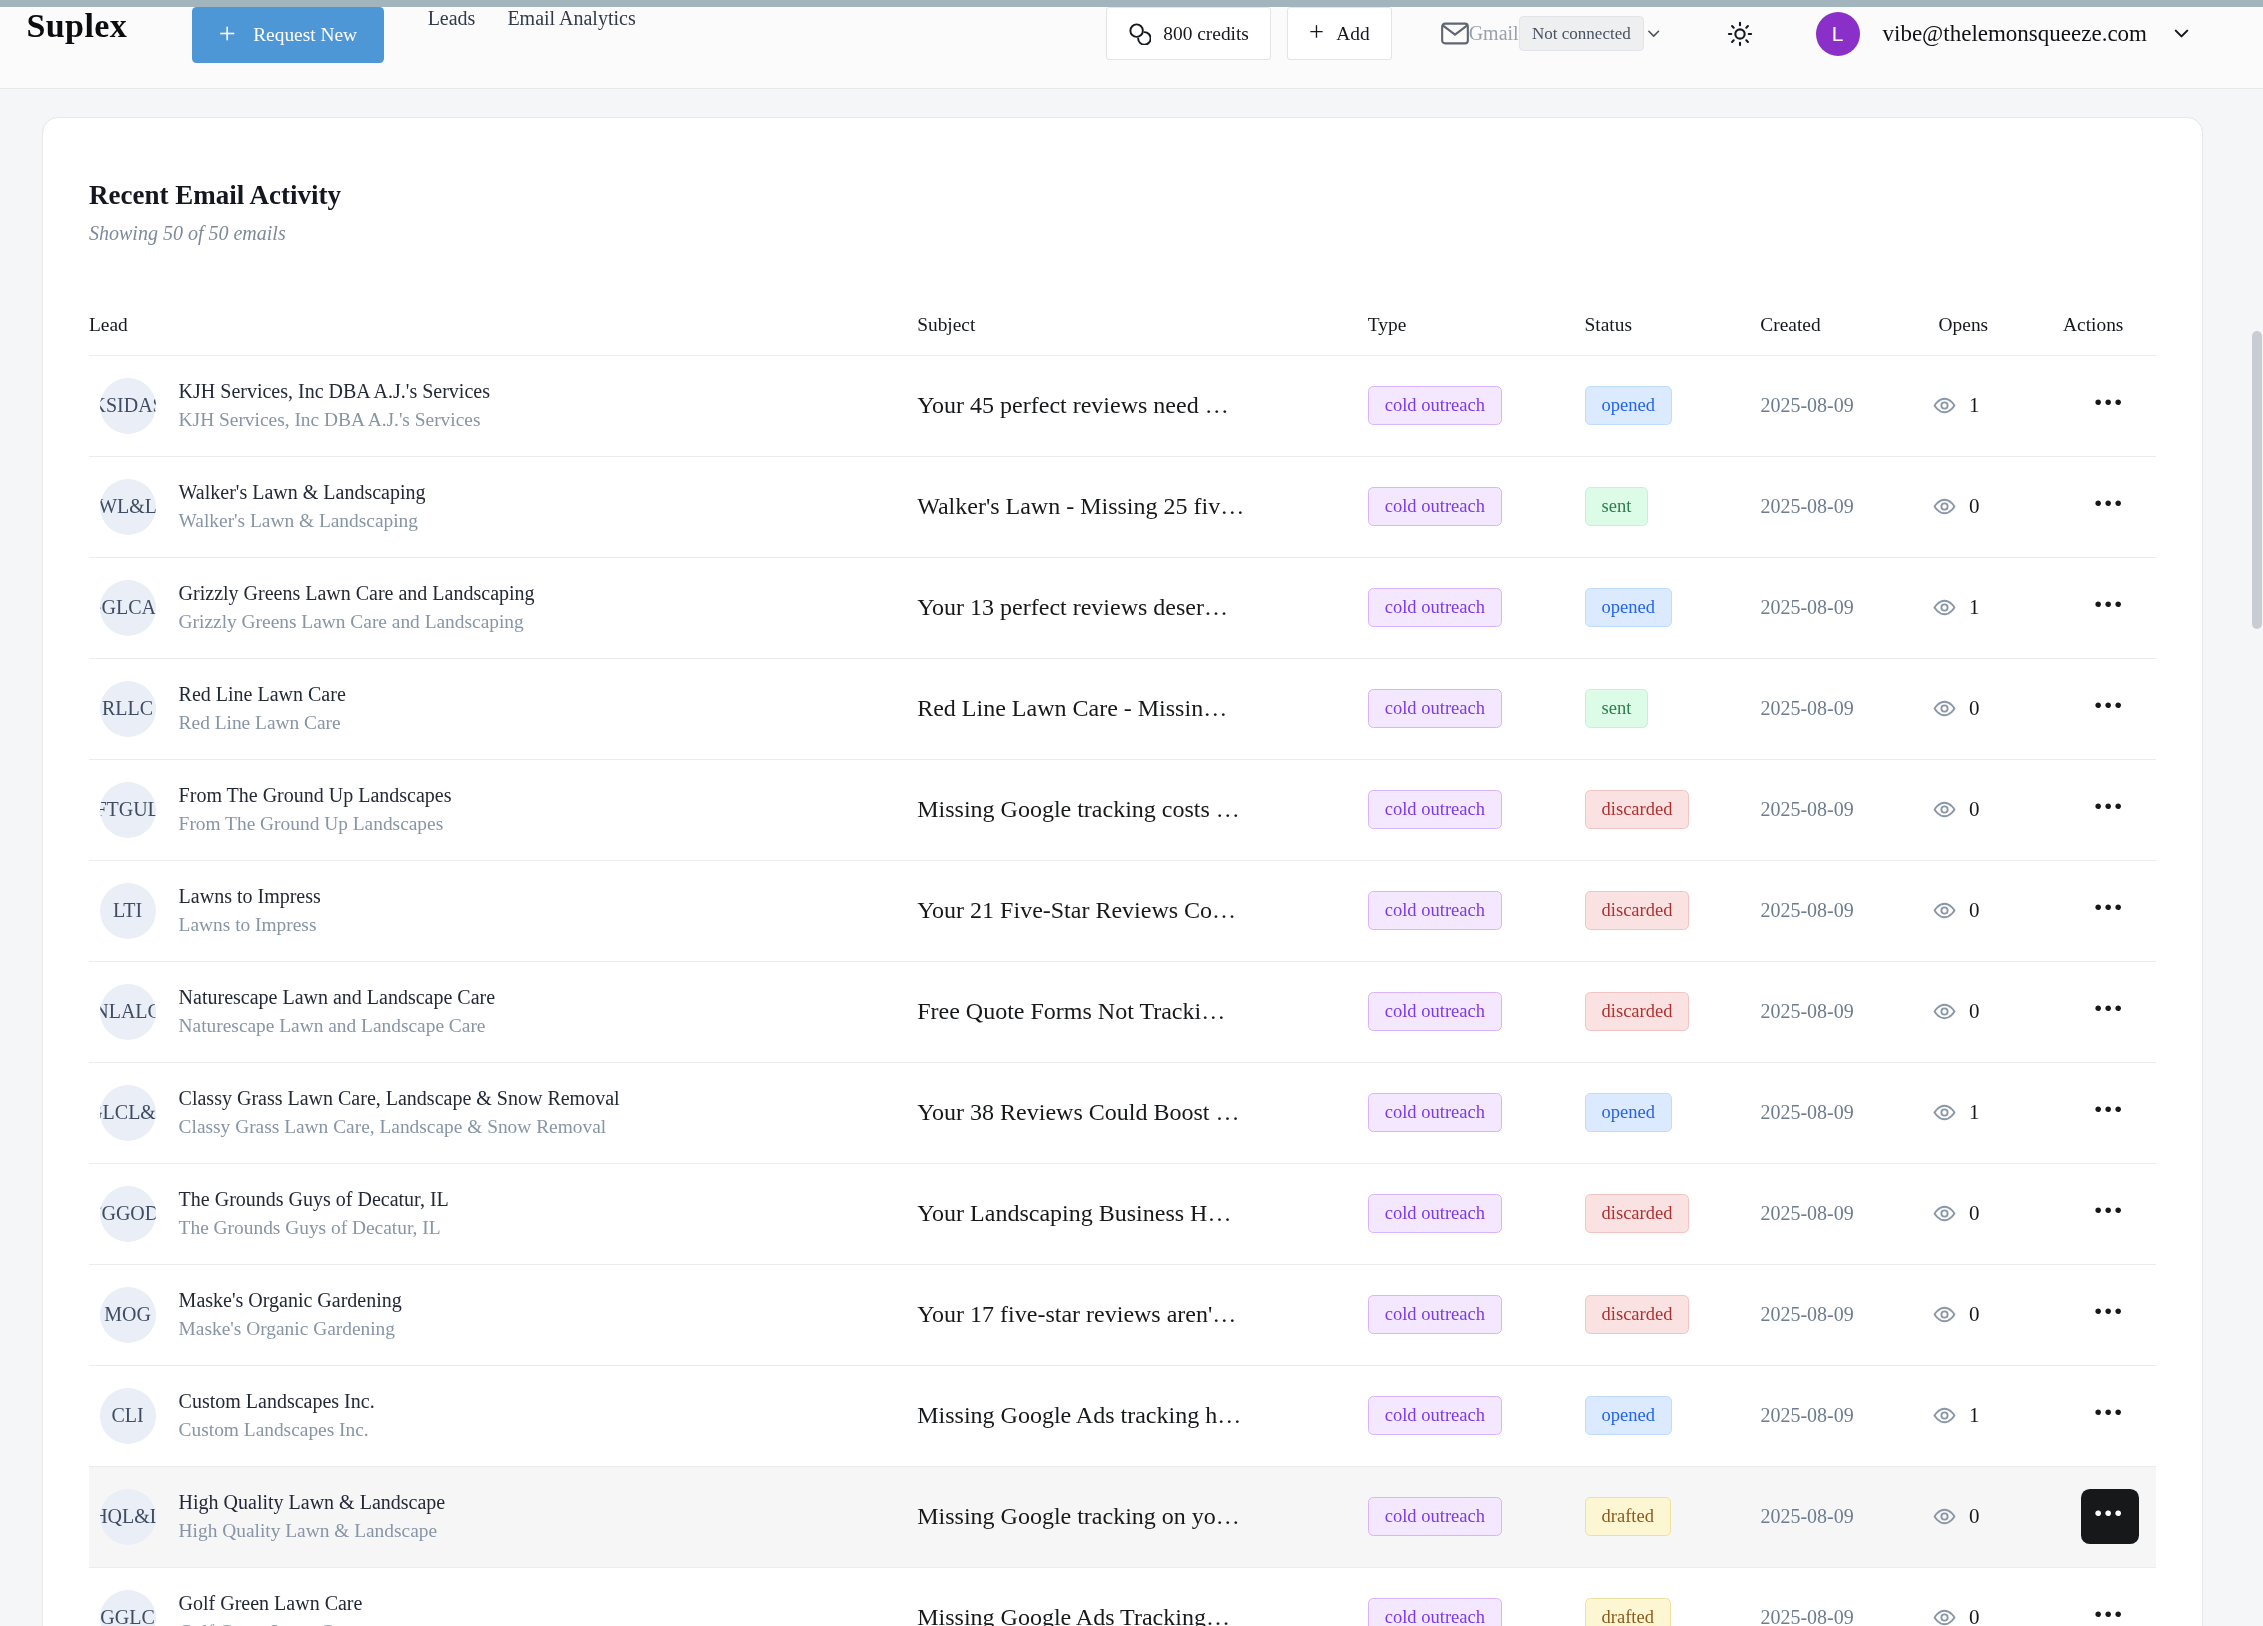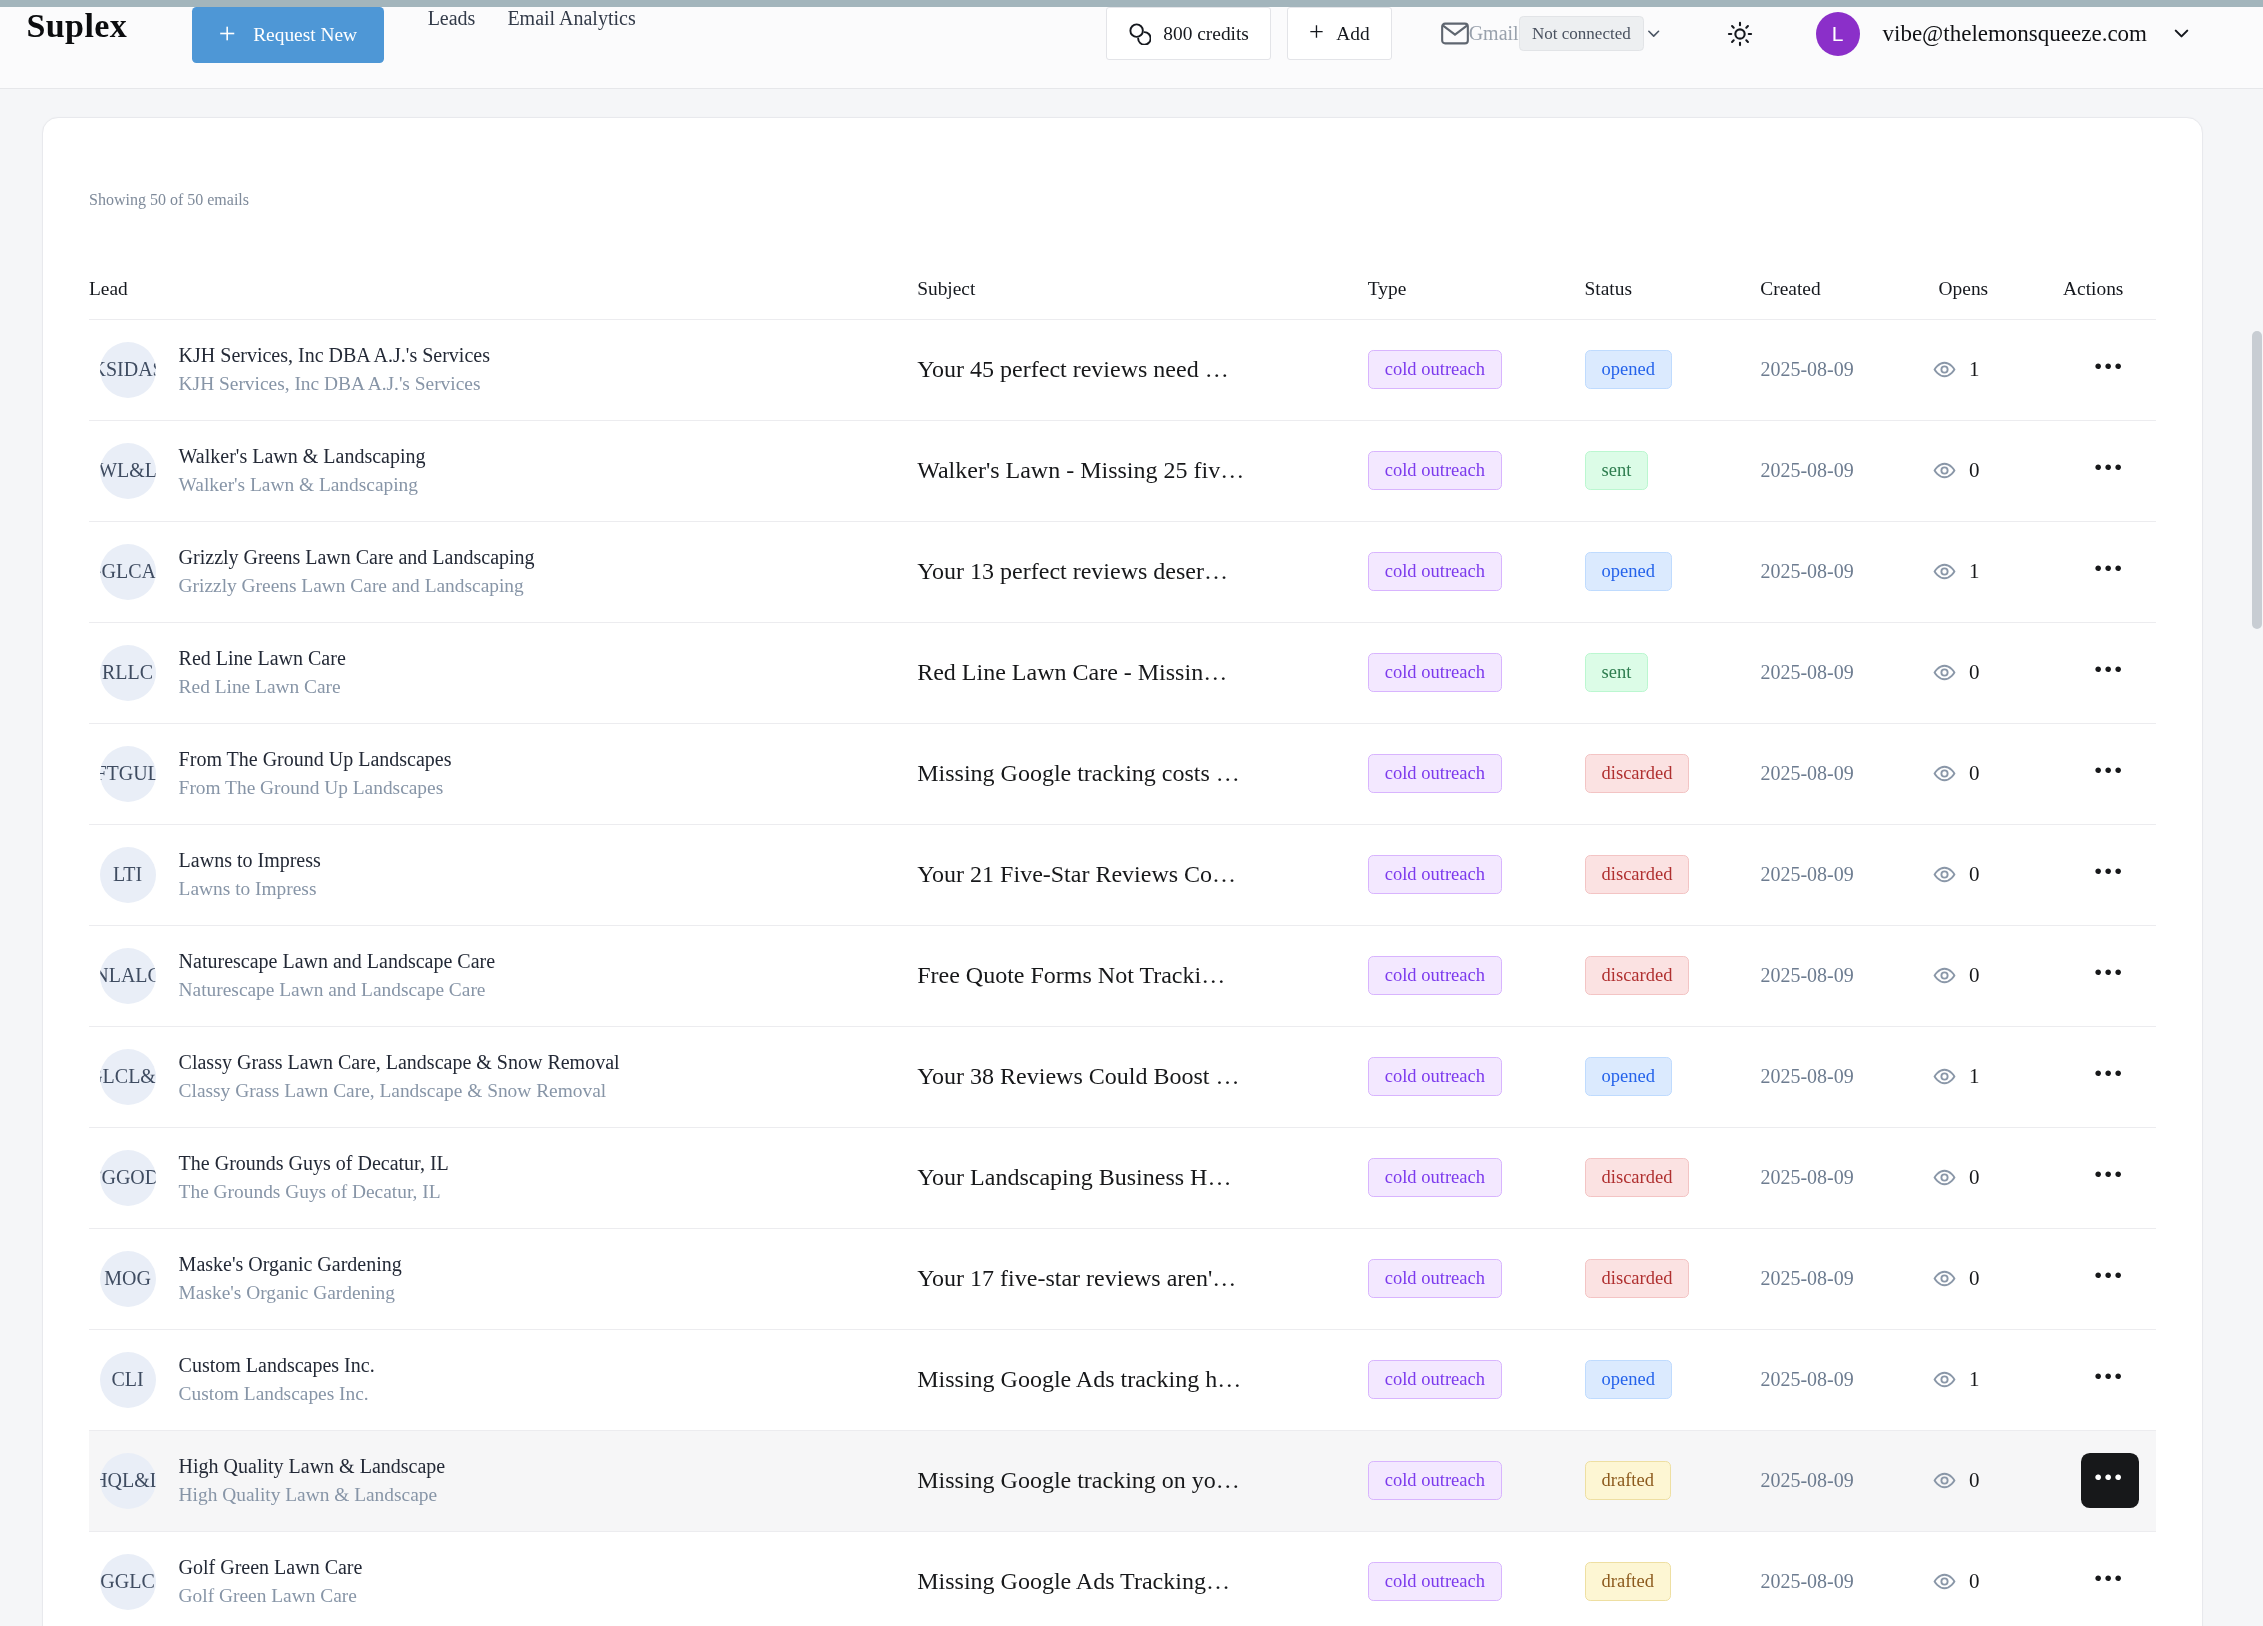--- a/index.html
+++ b/index.html
@@ -51,21 +51,21 @@
   .account-email { font-size:23px; color:#101114; }
 
   
   .page { padding:28px 61px 0 42px; }
   .card {
     background:#ffffff; border:0.9px solid #e8e9ed; border-radius:16px;
     padding:62px 46px 0 46px; height:1588px;
     box-shadow:0 0.9px 1.8px rgba(20,24,40,.03);
   }
   .card-title { font-size:27px; font-weight:700; color:#14171f; }
-  .card-subtitle { font-size:16px; color:#7e8a9a; margin-top:10.6px; }
+  .card-subtitle { font-size:20px; color:#7e8a9a; margin-top:10.6px;font-style:italic; }
 
   
   .table { margin-top:51px; }
   .thead { display:flex; height:60px; align-items:center; border-bottom:0.9px solid #ececef; }
   .thead .th { font-size:19.4px; color:#15181e; }
   .col-lead{width:829px} .col-subject{width:451px} .col-type{width:217px}
   .col-status{width:176px} .col-created{width:166px} .col-opens{width:137px}
   .col-actions{width:93px}
   .th.col-opens{ padding-left:12.4px; }
 
@@ -187,20 +187,21 @@
         <svg width="23" height="23" viewBox="0 0 24 24" fill="none" stroke="#15181e" stroke-width="2.2" stroke-linecap="round" stroke-linejoin="round">
           <polyline points="6 9 12 15 18 9"></polyline>
         </svg>
       </span>
     </div>
   </div>
 </header>
 
 <main class="page">
   <section class="card">
+    <h2 class="card-title">Recent Email Activity</h2>
     <p class="card-subtitle">Showing 50 of 50 emails</p>
 
     <div class="table">
       <div class="thead">
         <div class="th col-lead">Lead</div>
         <div class="th col-subject">Subject</div>
         <div class="th col-type">Type</div>
         <div class="th col-status">Status</div>
         <div class="th col-created">Created</div>
         <div class="th col-opens">Opens</div>

